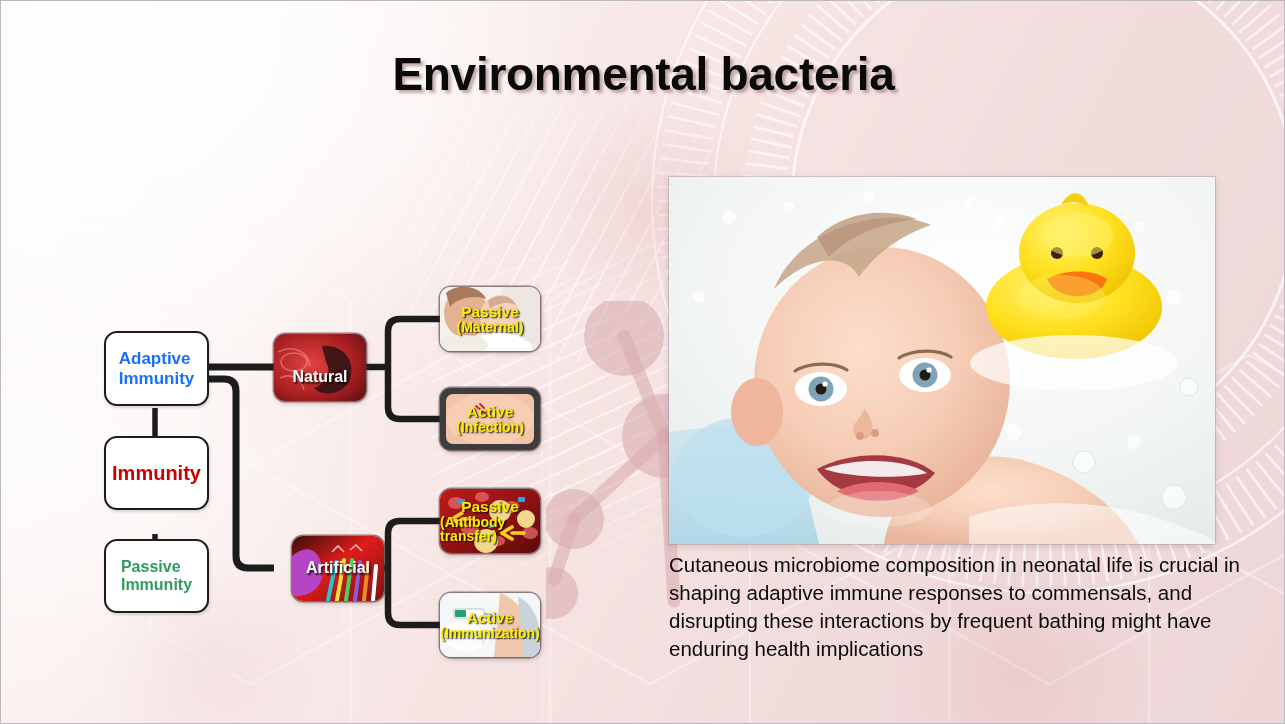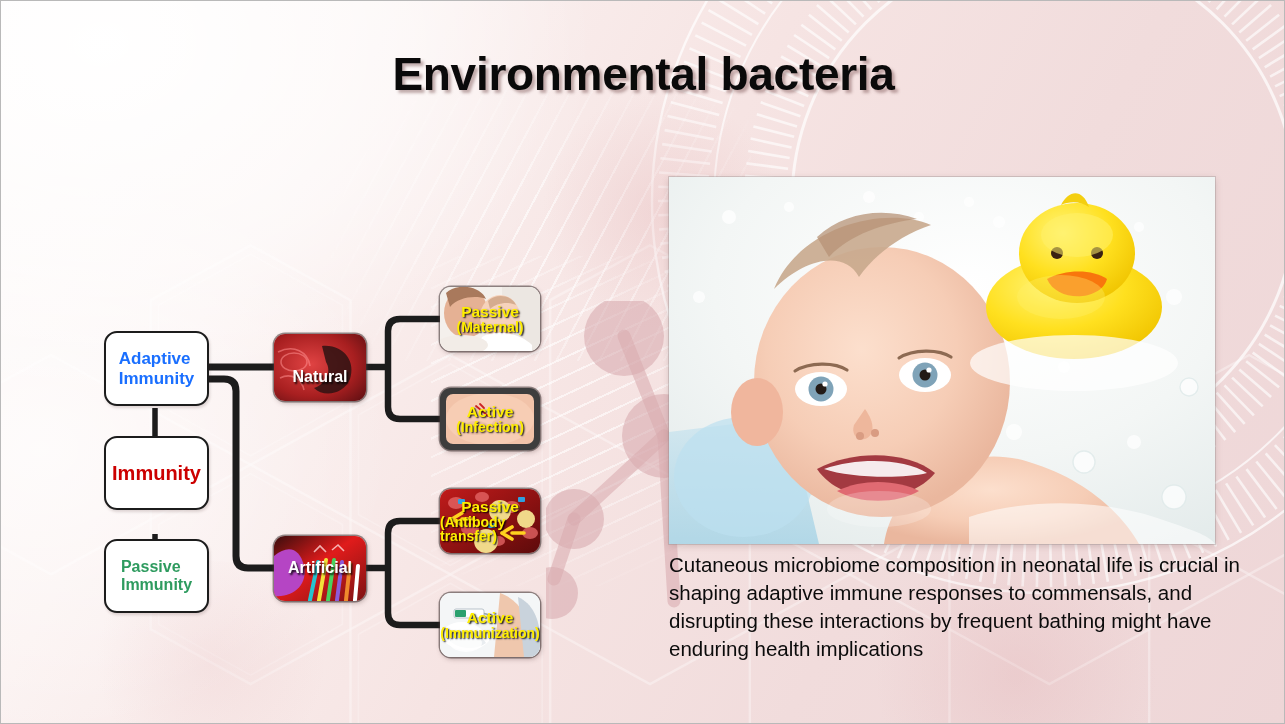--- a/index.html
+++ b/index.html
@@ -690,21 +690,21 @@
             <path d="M6 44 C18 38 28 46 30 56"></path>
             <ellipse cx="20" cy="28" rx="13" ry="9"></ellipse>
           </g>
         </svg>
       </div>
       <div class="lbl lbl-white" style="top:0;bottom:16px;margin-top:36px;">
         <span class="main">Natural</span>
       </div>
     </div>
 
-    <div class="node-img" style="left:178px;top:265px;width:92px;height:65px;">
+    <div class="node-img" style="left:196px;top:265px;width:92px;height:65px;">
       <div class="thumb">
         <svg viewBox="0 0 92 65" preserveAspectRatio="none">
           <defs>
               <linearGradient id="redg" x1="0" y1="0" x2="1" y2="1">
             <stop offset="0%" stop-color="#3a0d0d"></stop>
                 <stop offset="45%" stop-color="#e01b1b"></stop>
             <stop offset="100%" stop-color="#7d1313"></stop>
               </linearGradient>
             </defs>
           <rect width="92" height="65" fill="url(#redg)"></rect>

